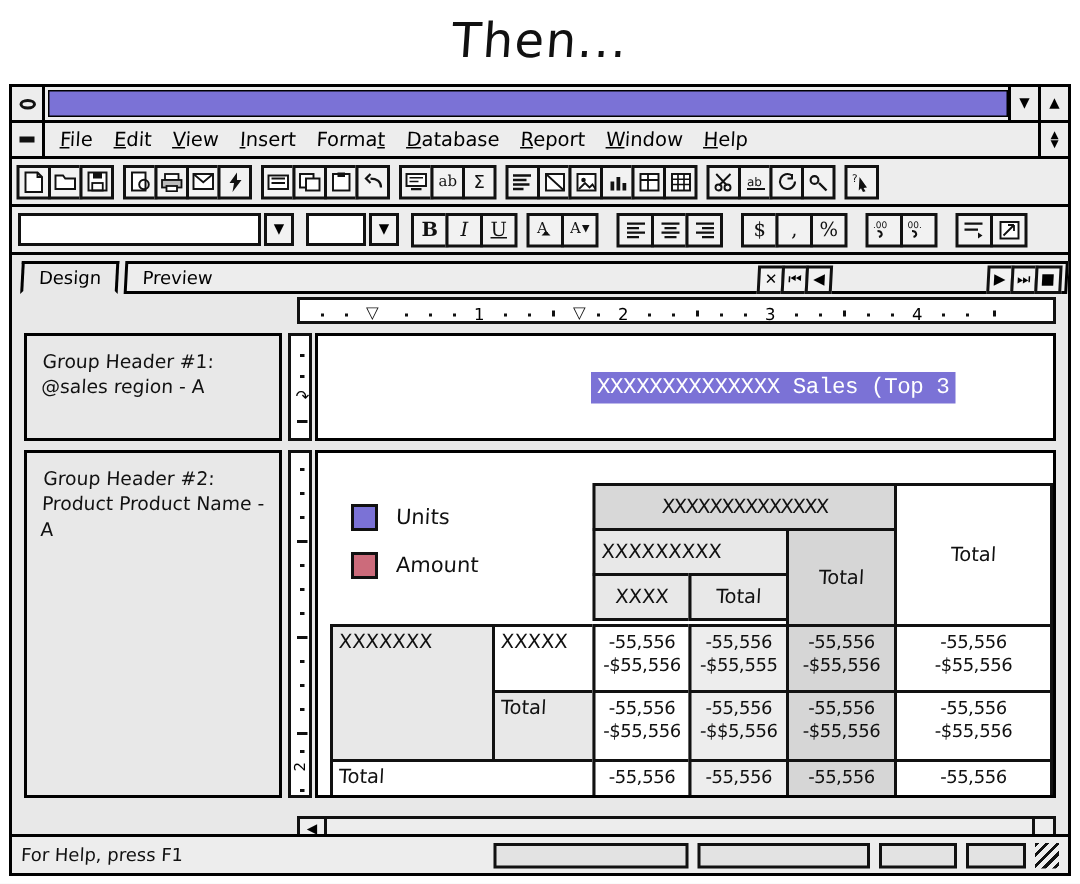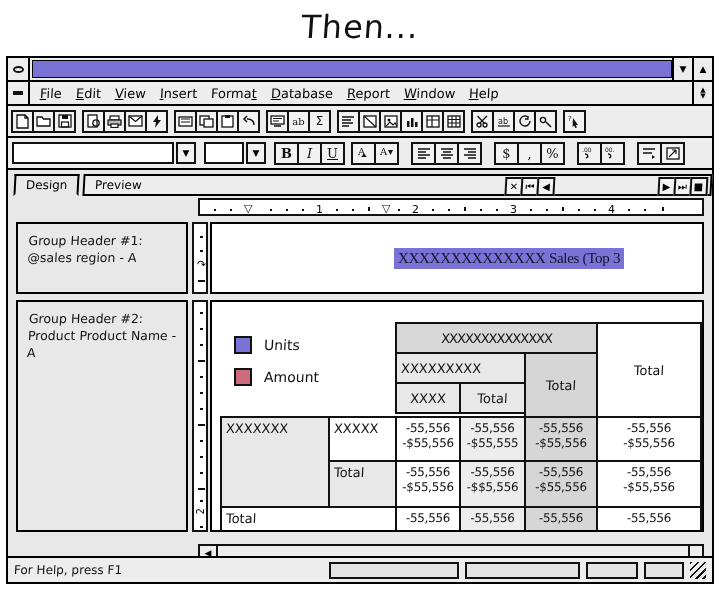--- a/index.html
+++ b/index.html
@@ -178,22 +178,22 @@
   .vr-cursor { position:absolute; left: 3px; font-size: 11px; }
 
   .canvas {
     position: absolute; background: #fff; border: 2px solid #000;
     overflow: hidden;
   }
 
   
   .rpt-title {
     position: absolute;
-    background: #7b72d6; color: #0f172a;
-    font-size: 15px; font-family: Liberation Serif, serif;
+    background: #7b72d6; color: #ffffff;
+    font-size: 15px; font-family: Liberation Mono, monospace;
     padding: 2px 4px; white-space: nowrap;
     letter-spacing: -0.3px;
   }
 
   
   .legend { position: absolute; }
   .legrow { display: flex; align-items: center; margin-bottom: 14px; }
   .swatch { width: 18px; height: 18px; border: 2px solid #111; margin-right: 12px; }
   .legtxt { font-size: 14px; transform: skewX(-3deg); color:#111; }
 

